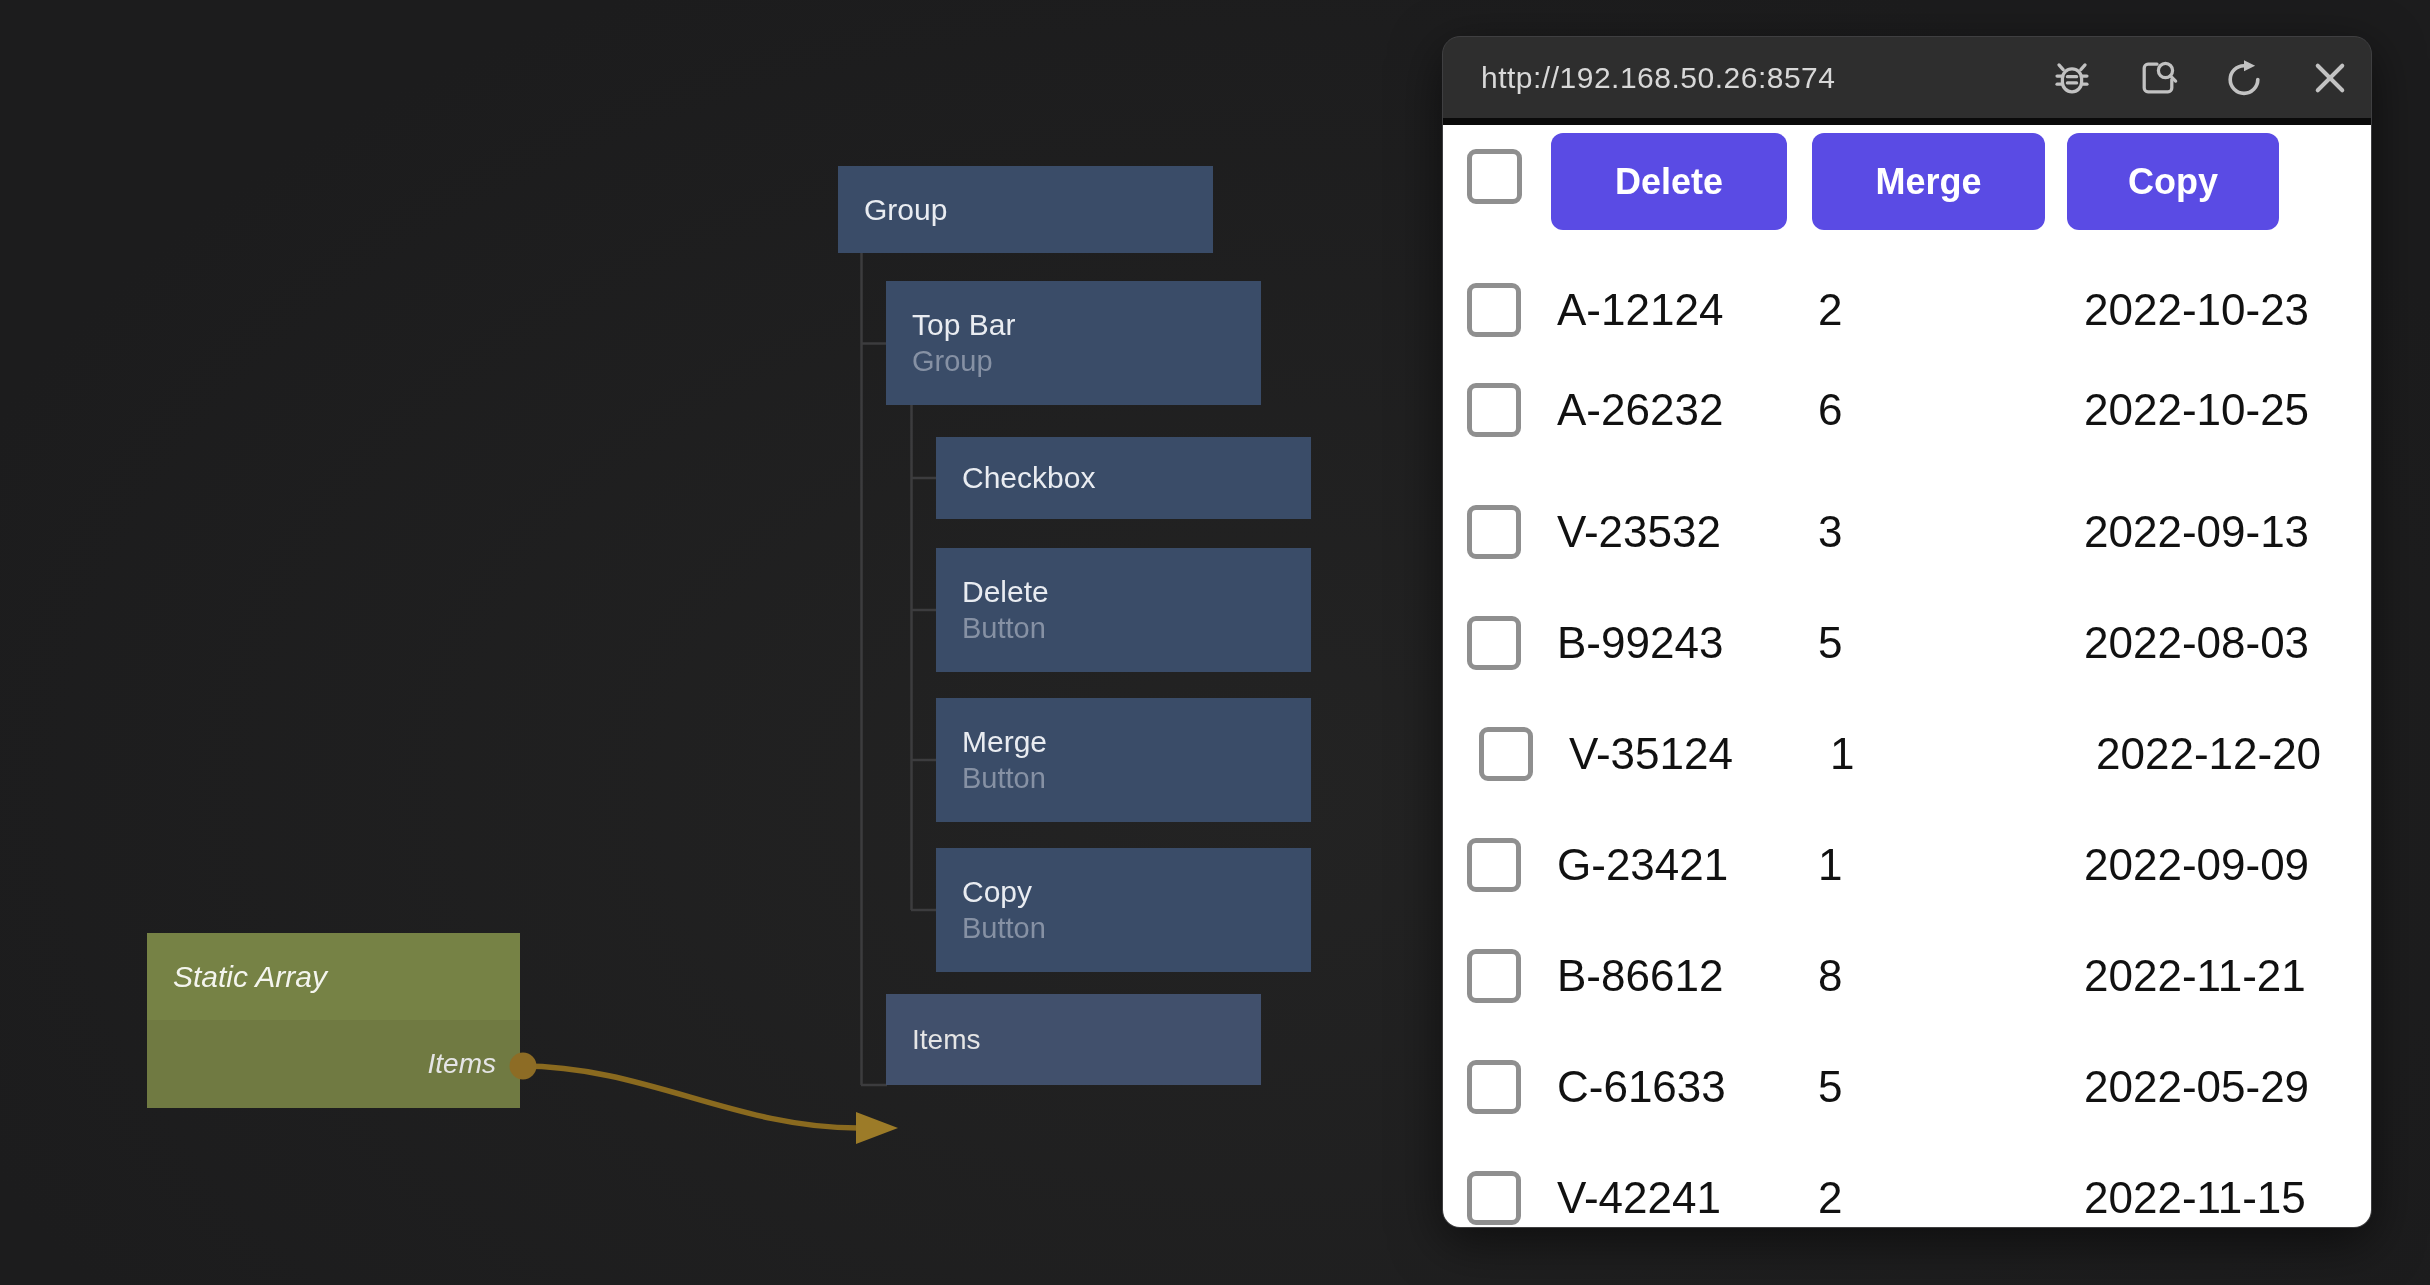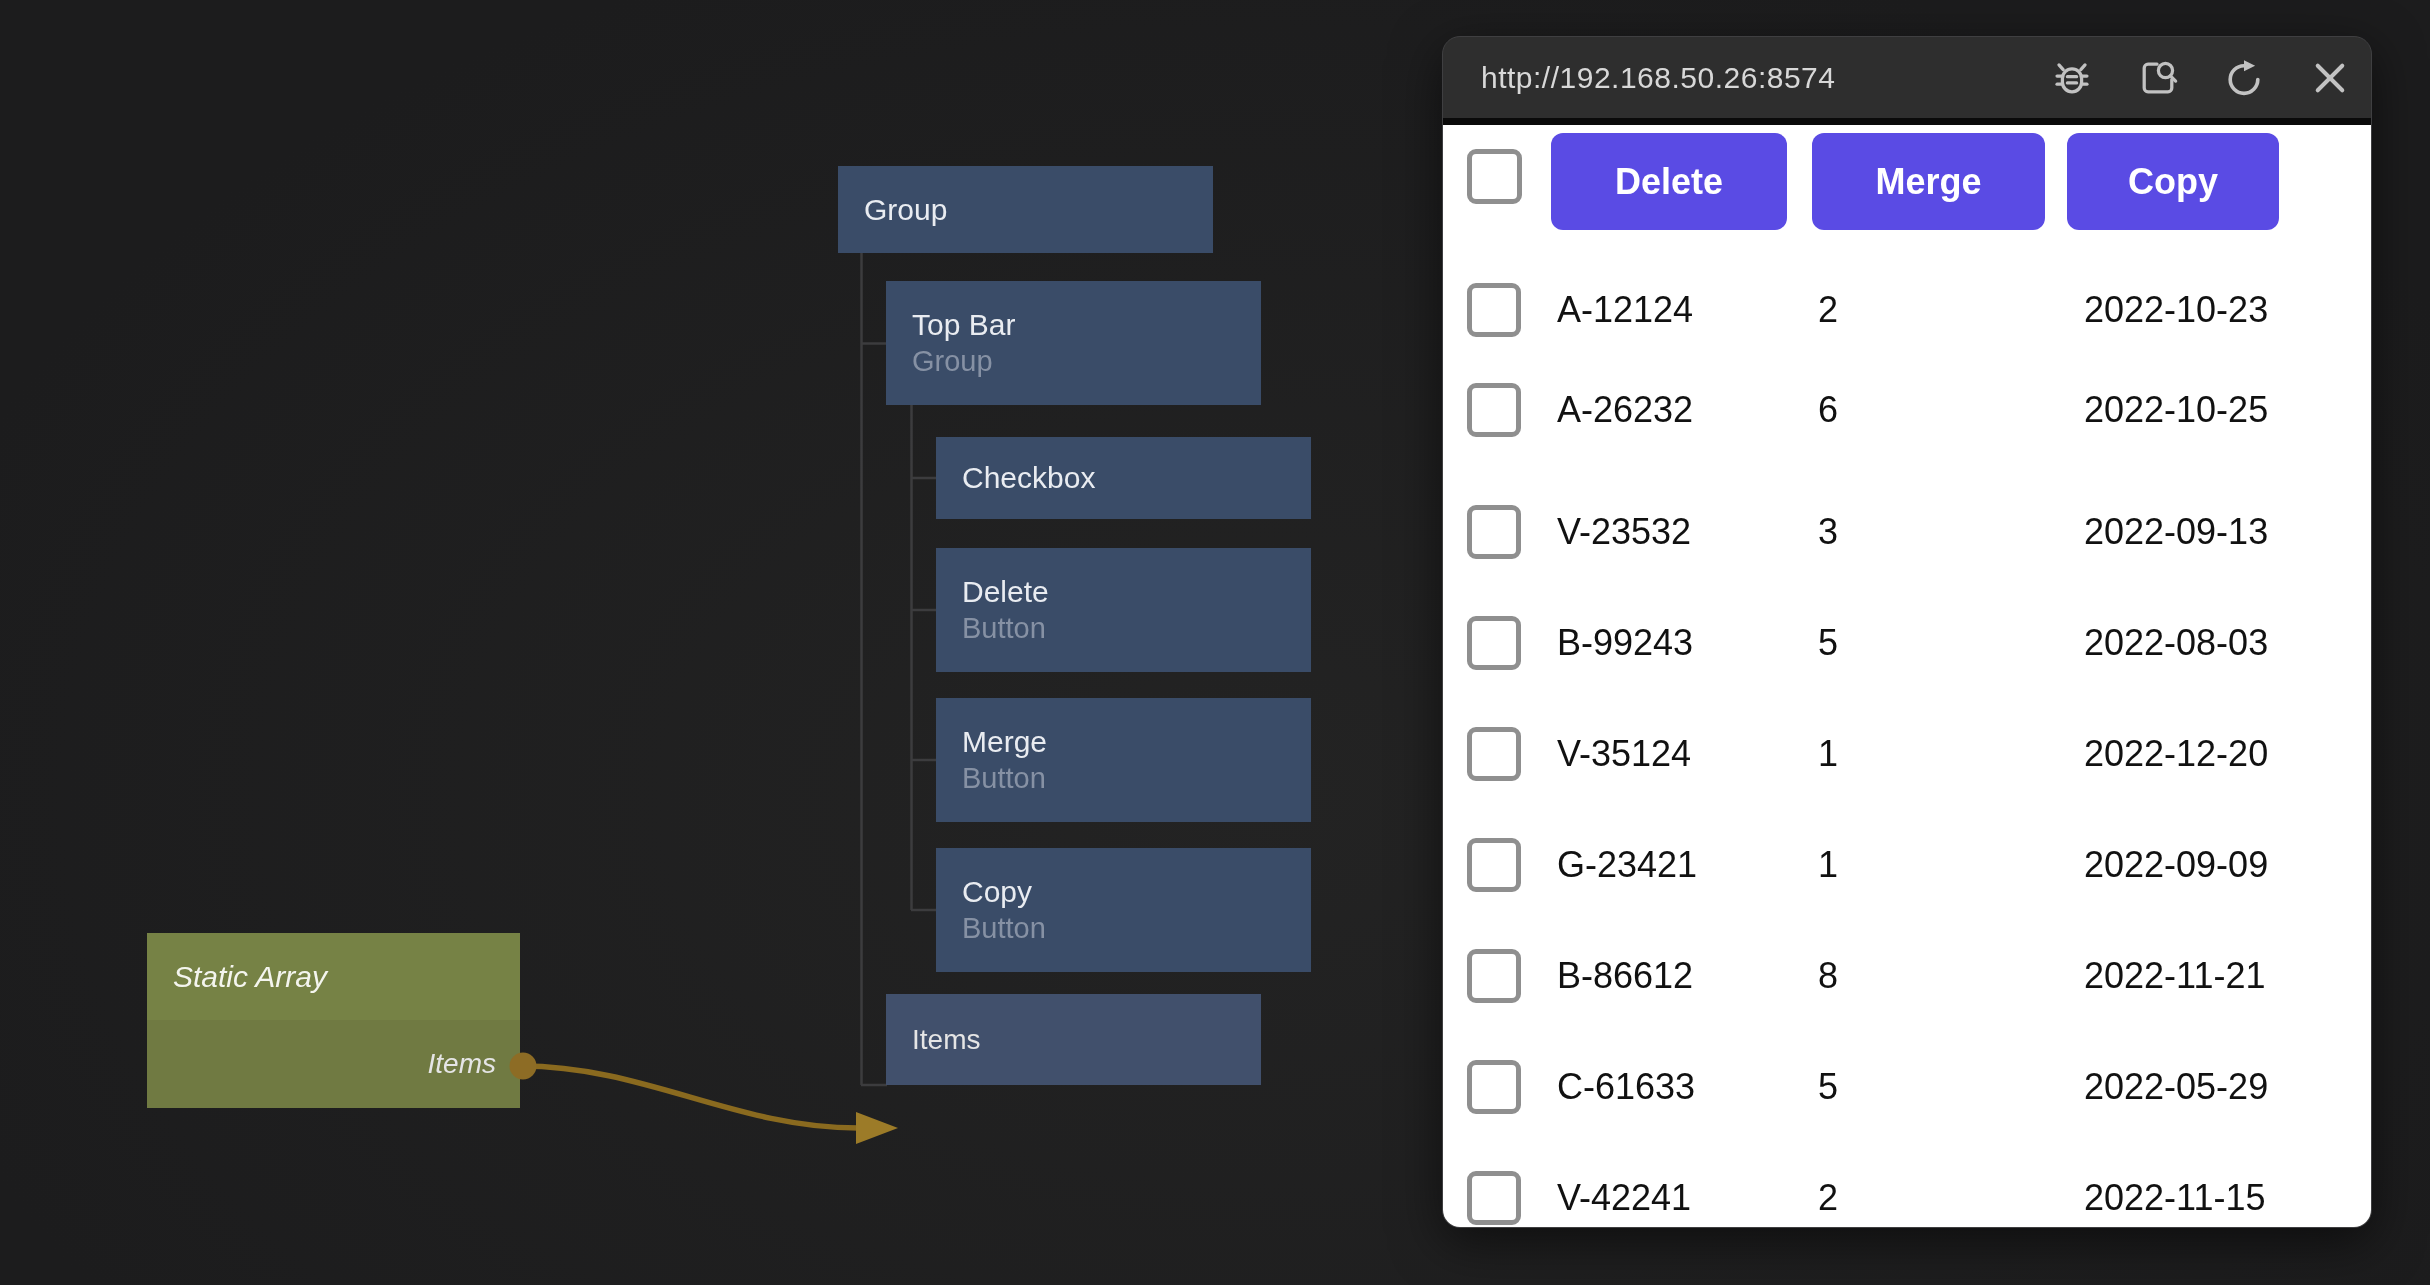--- a/index.html
+++ b/index.html
@@ -64,21 +64,21 @@
     background:#5a4be4; color:#fff; font-size:36px; font-weight:bold;
     font-family:"Liberation Sans","DejaVu Sans",sans-serif; cursor:pointer;
   }
   .btn-delete { left:108px; width:236px; }
   .btn-merge  { left:369px; width:233px; }
   .btn-copy   { left:624px; width:212px; }
   .toolbar-cbx { left:24px; top:24px; width:55px; height:55px; }
 
   .row { position:absolute; left:0; width:100%; height:56px; }
   .row .cbx { left:24px; top:1px; }
-  .row span { position:absolute; top:0; line-height:56px; font-size:36px; color:#111; white-space:nowrap; }
+  .row span { position:absolute; top:0; line-height:56px; font-size:44px; color:#111; white-space:nowrap; }
   .row .c-id   { left:114px; }
   .row .c-qty  { left:375px; }
   .row .c-date { left:641px; }
 </style>
 </head>
 <body>
 
 <div class="stage">
 
   <svg class="layer">
@@ -195,21 +195,21 @@
     <span class="c-id">V-23532</span>
     <span class="c-qty">3</span>
     <span class="c-date">2022-09-13</span>
   </div>
           <div class="row" style="top: 490px;">
     <div class="cbx"></div>
     <span class="c-id">B-99243</span>
     <span class="c-qty">5</span>
     <span class="c-date">2022-08-03</span>
   </div>
-          <div class="row" style="top: 601px;">
+          <div class="row" style="top: 601px; margin-left: 12px;">
     <div class="cbx"></div>
     <span class="c-id">V-35124</span>
     <span class="c-qty">1</span>
     <span class="c-date">2022-12-20</span>
   </div>
           <div class="row" style="top: 712px;">
     <div class="cbx"></div>
     <span class="c-id">G-23421</span>
     <span class="c-qty">1</span>
     <span class="c-date">2022-09-09</span>

